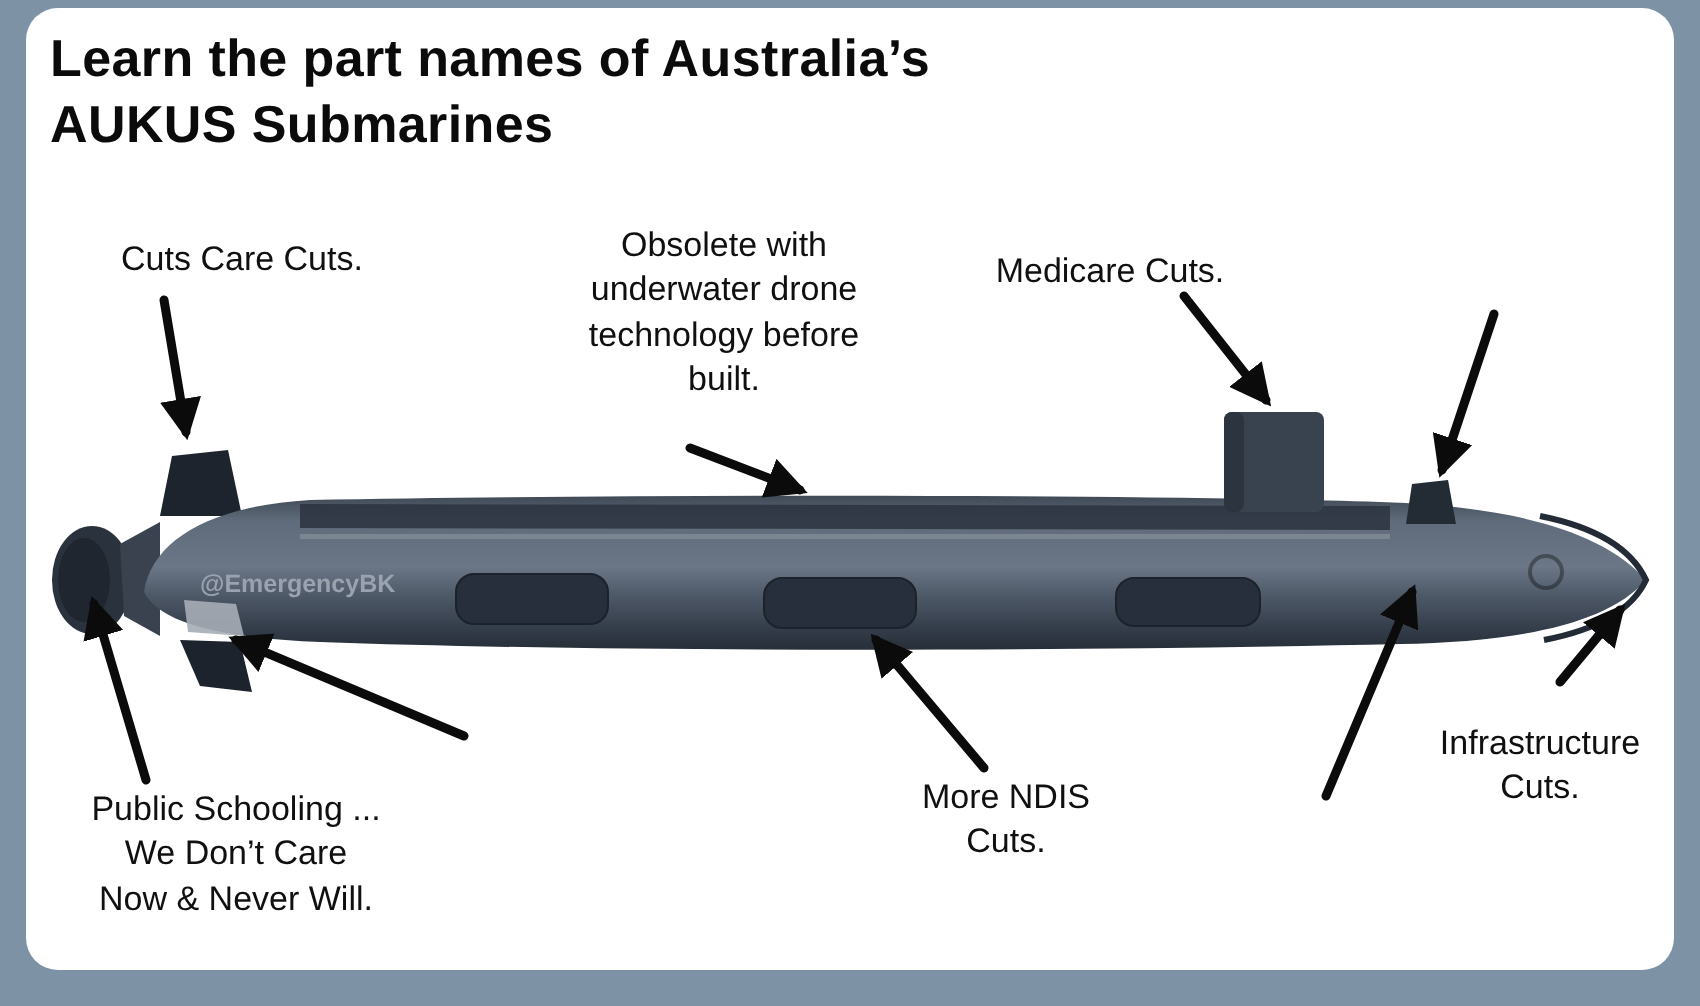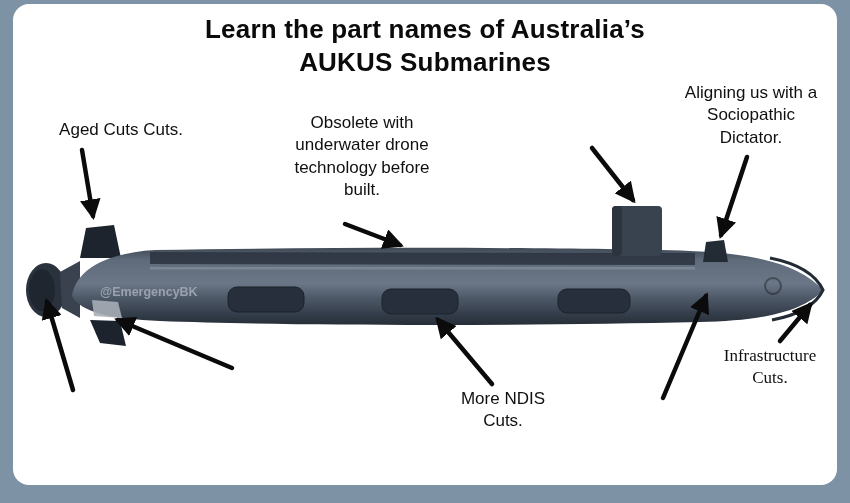--- a/index.html
+++ b/index.html
@@ -13,27 +13,27 @@
   .meme-card{
     position:absolute;
     left:13px; top:4px;
     width:824px; height:481px;
     background:#ffffff;
     border-radius:16px;
   }
   .page-title{
     position:absolute;
     left:0; right:0; top:13px;
-    text-align:center;
     font-size:26px;
     font-weight:bold;
     color:#0b0b0b;
     line-height:1.28;
     white-space:pre-line;
     letter-spacing:.2px;
+    padding-left:25px;
   }
   .callout{
     position:absolute;
     font-size:17px;
     color:#101010;
     line-height:1.32;
     white-space:pre-line;
     text-align:center;
   }
   .diagram-canvas{
@@ -109,25 +109,26 @@
       <line x1="592" y1="148" x2="633" y2="200" marker-end="url(#ah)"></line>
       <line x1="747" y1="157" x2="721" y2="235" marker-end="url(#ah)"></line>
       <line x1="73" y1="390" x2="47" y2="302" marker-end="url(#ah)"></line>
       <line x1="232" y1="368" x2="118" y2="320" marker-end="url(#ah)"></line>
       <line x1="492" y1="384" x2="438" y2="320" marker-end="url(#ah)"></line>
       <line x1="663" y1="398" x2="706" y2="296" marker-end="url(#ah)"></line>
       <line x1="780" y1="341" x2="810" y2="305" marker-end="url(#ah)"></line>
     </g>
   </svg>
 
-  <div class="callout" style="left:36px;  top:119px; width:170px;">Aged Cuts Cuts.</div>
+  <div class="callout" style="left:36px;  top:119px; width:170px;">Cuts Care Cuts.</div>
   <div class="callout" style="left:268px; top:112px; width:188px;">Obsolete with
 underwater drone
 technology before
 built.</div>
-  <div class="callout" style="left:658px; top:82px;  width:186px;">Aligning us with a
-Sociopathic
-Dictator.</div>
+  <div class="callout" style="left:490px; top:125px; width:130px;">Medicare Cuts.</div>
+  <div class="callout" style="left:20px;  top:394px; width:196px;">Public Schooling ...
+We Don’t Care
+Now &amp; Never Will.</div>
   <div class="callout" style="left:448px; top:388px; width:110px;">More NDIS
 Cuts.</div>
-  <div class="callout" style="left:696px; top:345px; width:148px;font-family:Liberation Serif, serif;">Infrastructure
+  <div class="callout" style="left:696px; top:361px; width:148px;">Infrastructure
 Cuts.</div>
 </div>
 
 </body></html>

